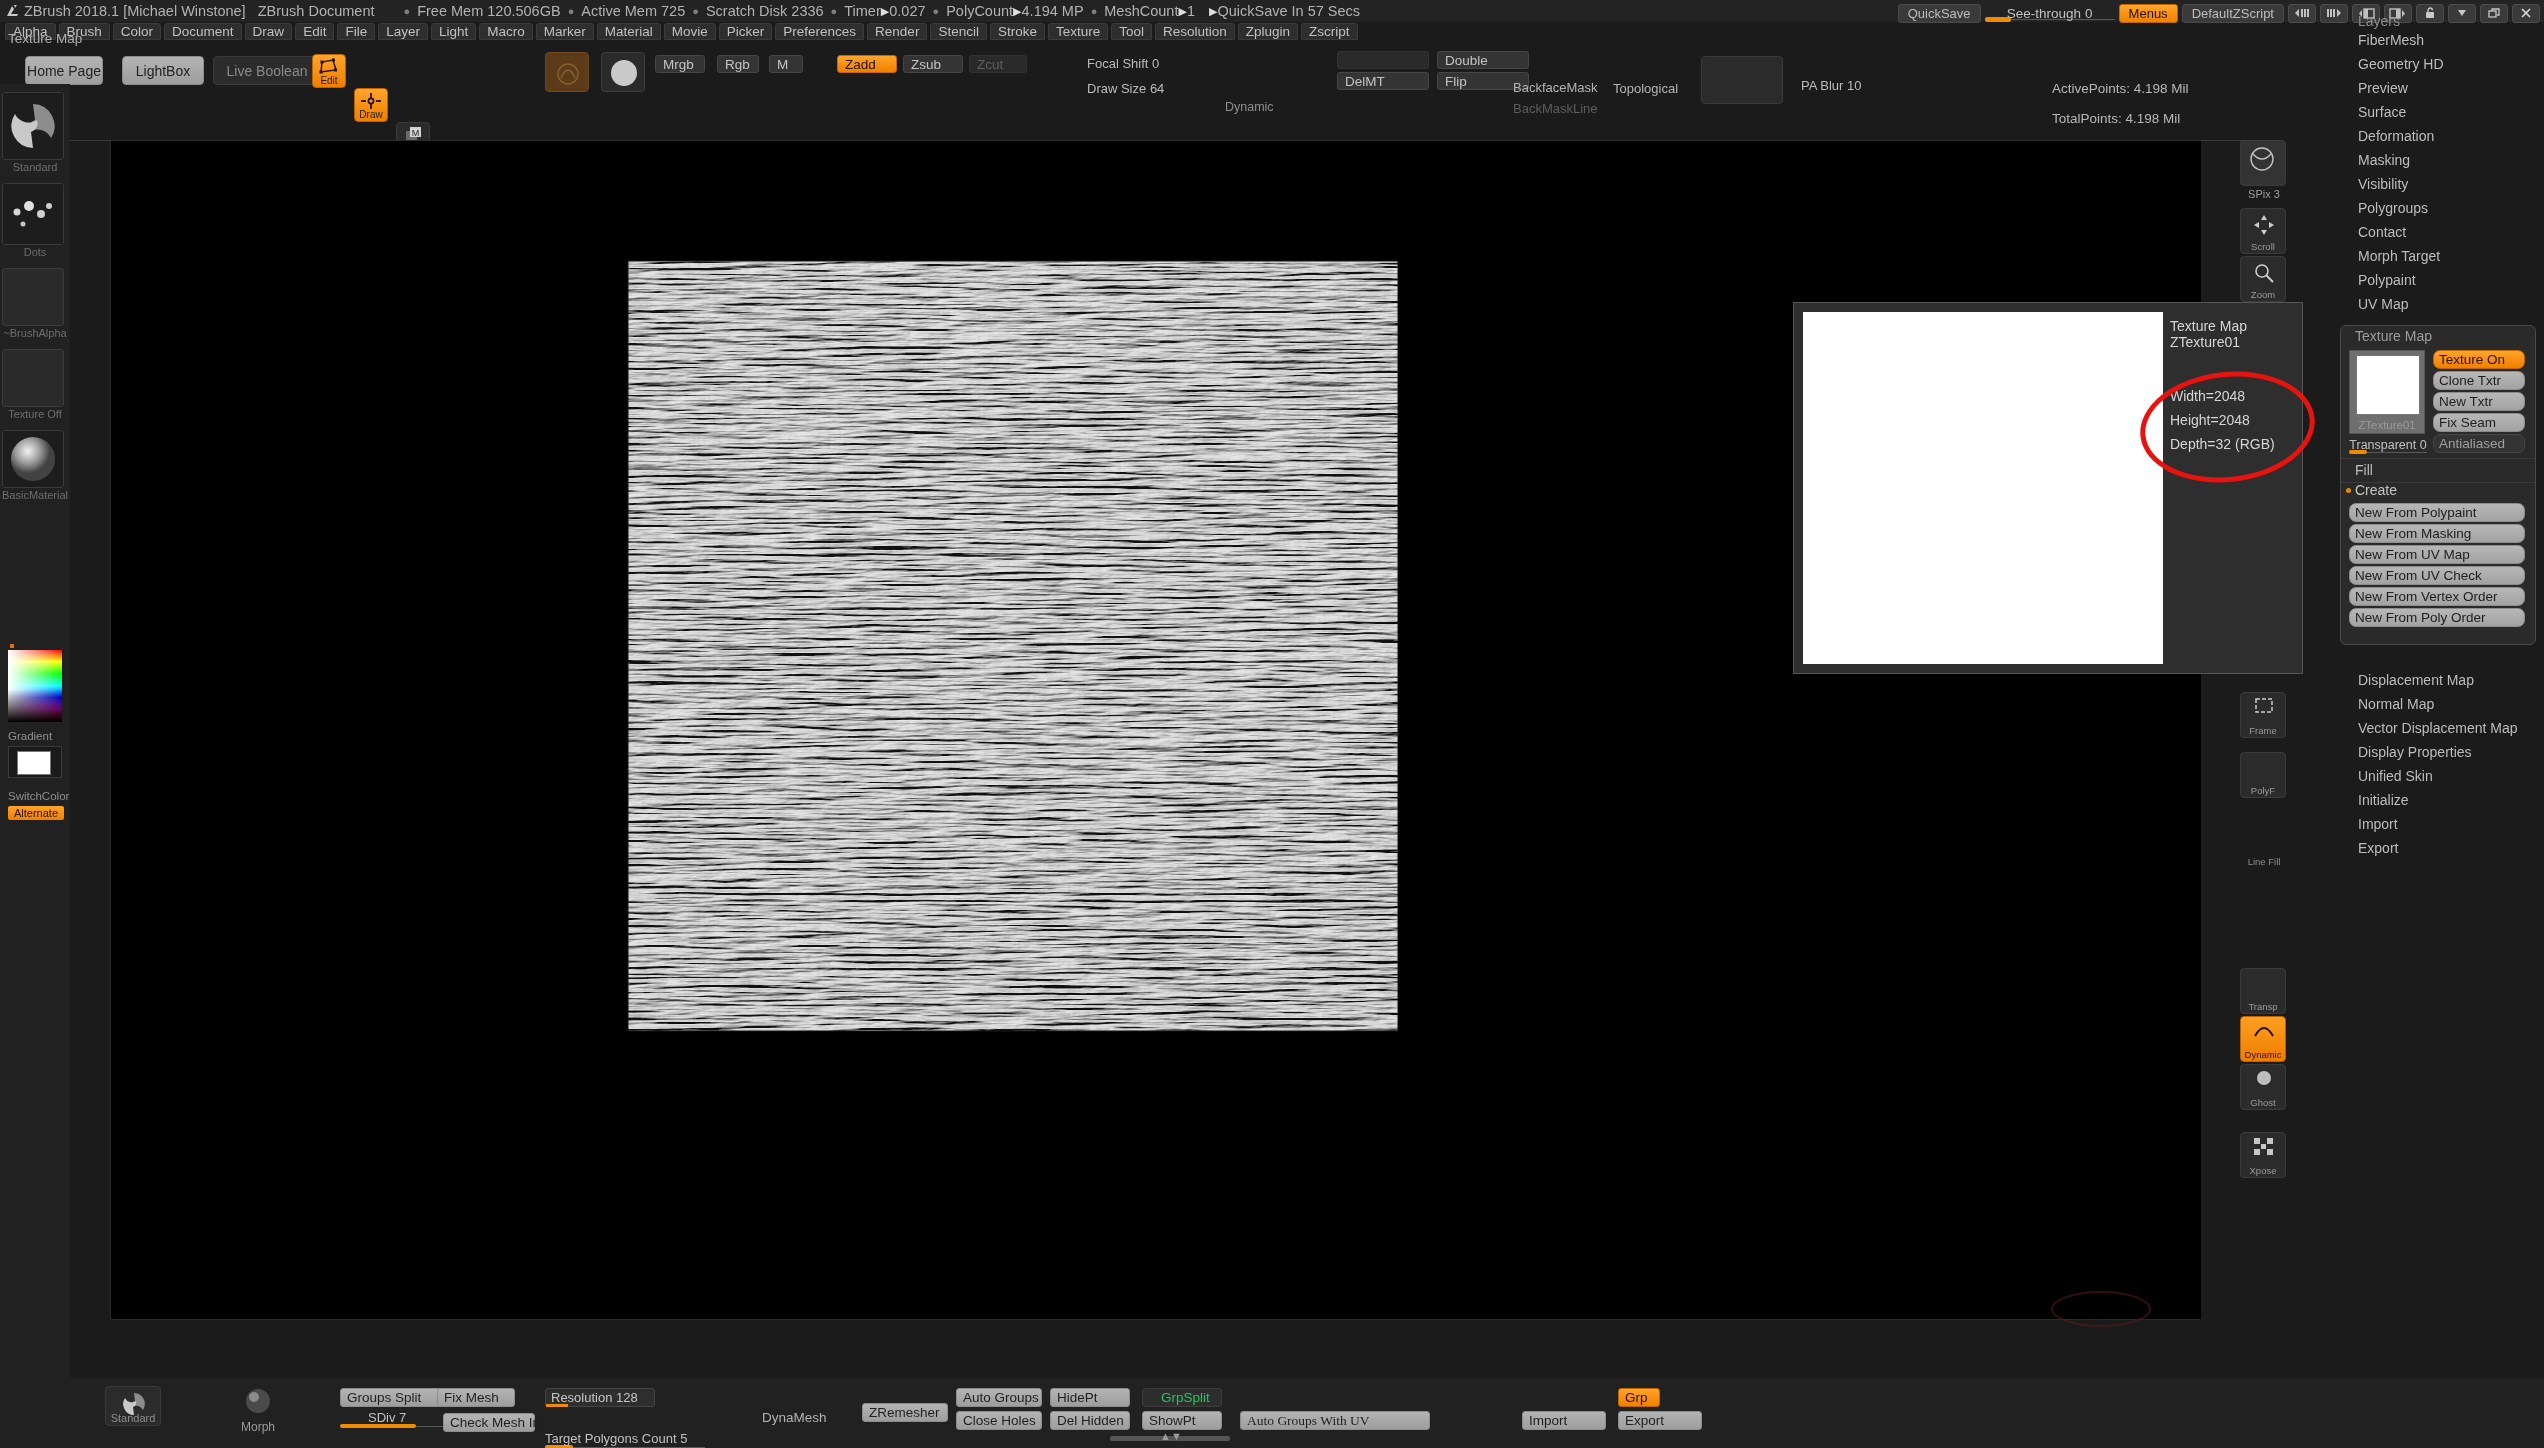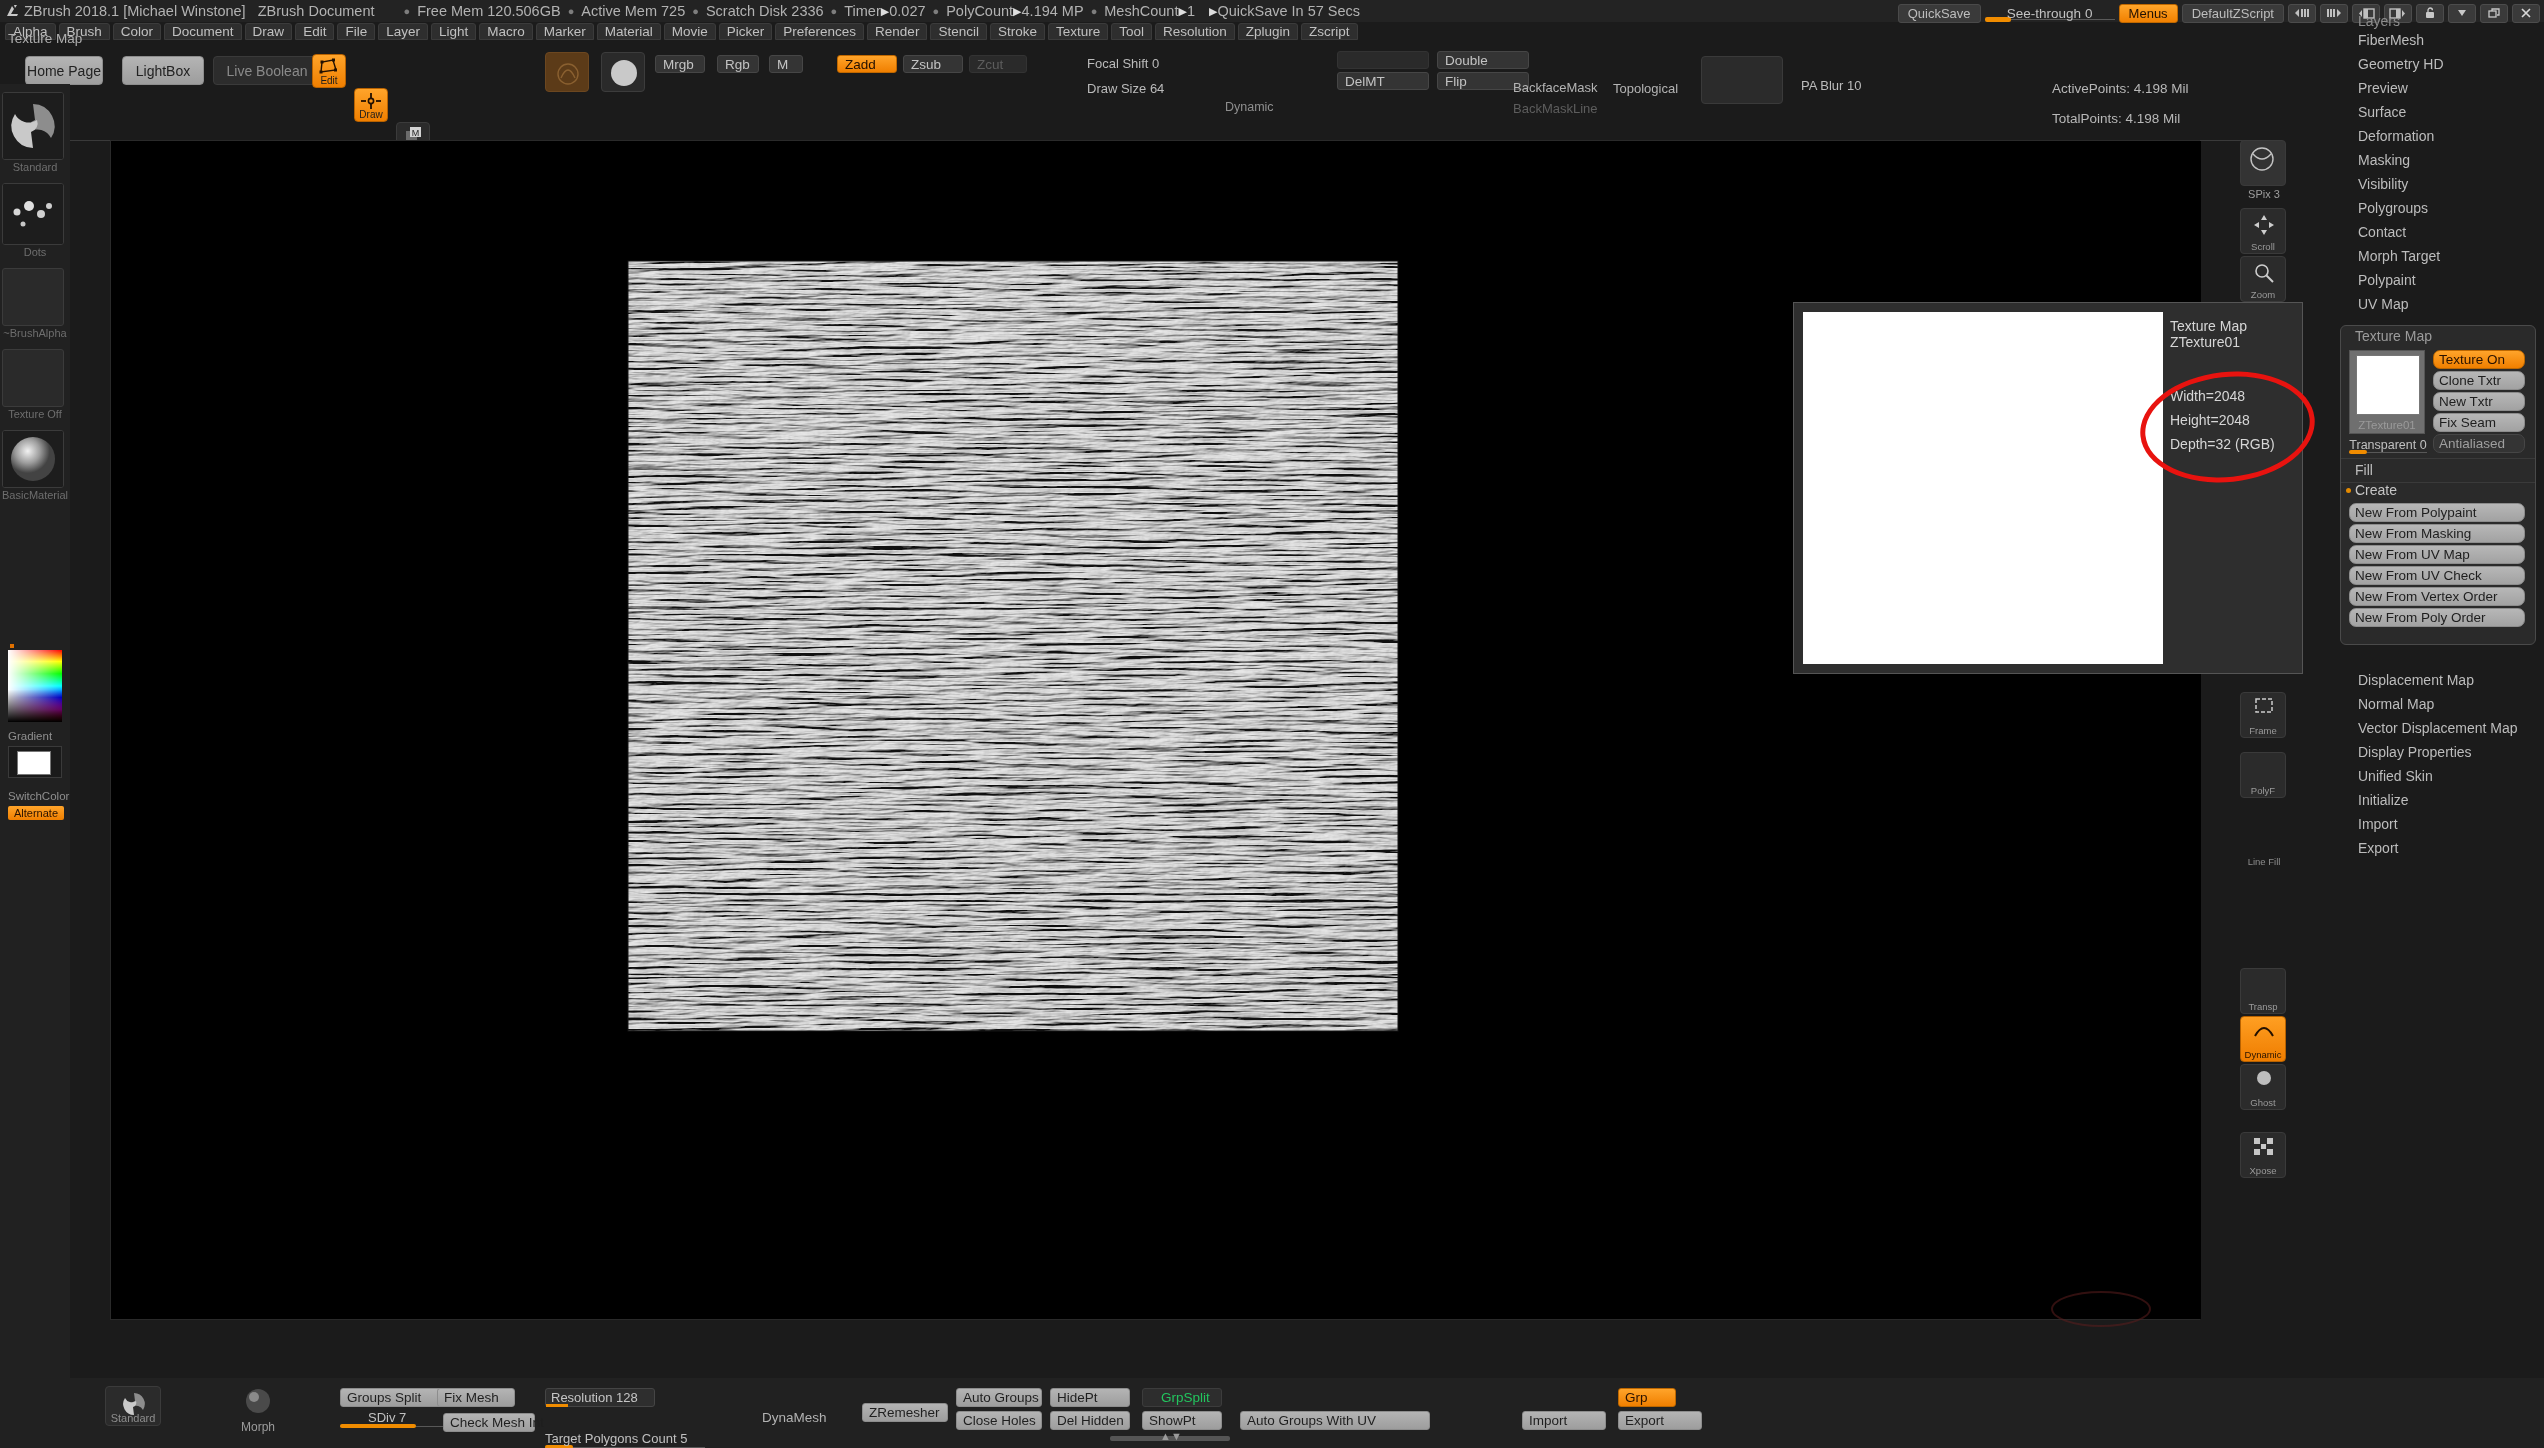--- a/index.html
+++ b/index.html
@@ -772,21 +772,21 @@
   <div class="abs bb" style="left:862px;top:25px;width:86px;">ZRemesher</div>
 
   <div class="abs bb" style="left:956px;top:10px;width:86px;">Auto Groups</div>
   <div class="abs bb" style="left:956px;top:33px;width:86px;">Close Holes</div>
   <div class="abs bb" style="left:1050px;top:10px;width:80px;">HidePt</div>
   <div class="abs bb" style="left:1050px;top:33px;width:80px;">Del Hidden</div>
   <div class="abs bb dark" style="left:1142px;top:10px;width:80px;">GrpSplit</div>
   <div class="abs bb" style="left:1142px;top:33px;width:80px;">ShowPt</div>
 
   <div class="abs" style="left:1240px;top:32px;font-size:13.5px;color:#b2b2b2;">Morph UV</div>
-  <div class="abs bb" style="left:1240px;top:33px;width:190px;">Auto Groups With UV</div>
+  <div class="abs bb" style="left:1240px;top:33px;width:190px;font-family:Liberation Serif, serif;">Auto Groups With UV</div>
 
   <div class="abs bb" style="left:1522px;top:33px;width:84px;">Import</div>
   <div class="abs bb" style="left:1618px;top:33px;width:84px;">Export</div>
-  <div class="abs bb orange" style="left:1618px;top:10px;width:58px;text-align:right;">Grp</div>
+  <div class="abs bb orange" style="left:1618px;top:10px;width:42px;text-align:right;">Grp</div>
 
   <div class="abs" style="left:1110px;top:58px;width:120px;height:5px;background:#555;border-radius:2px;"></div>
   <div class="abs" style="left:1160px;top:52px;font-size:11px;color:#9b9b9b;">▲▼</div>
 </div>
 
 </body></html>

